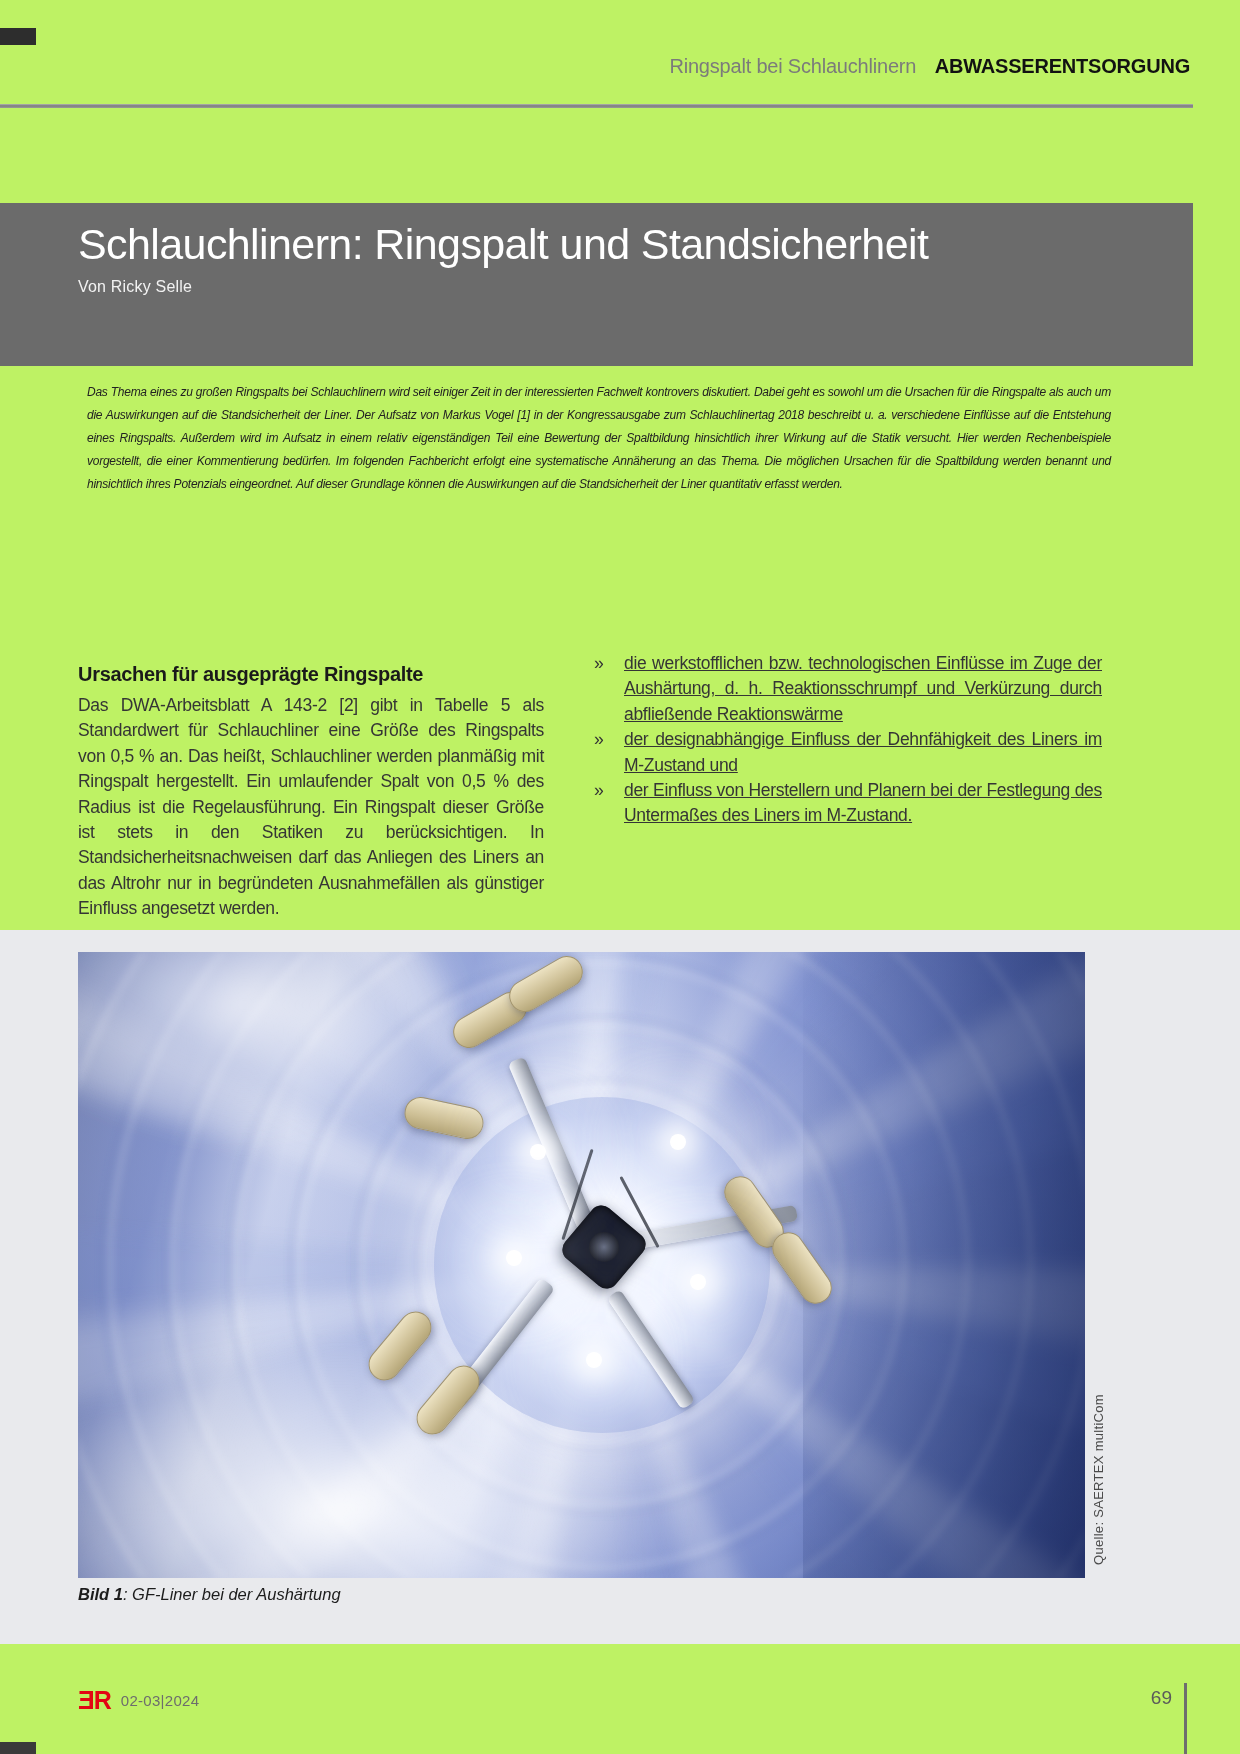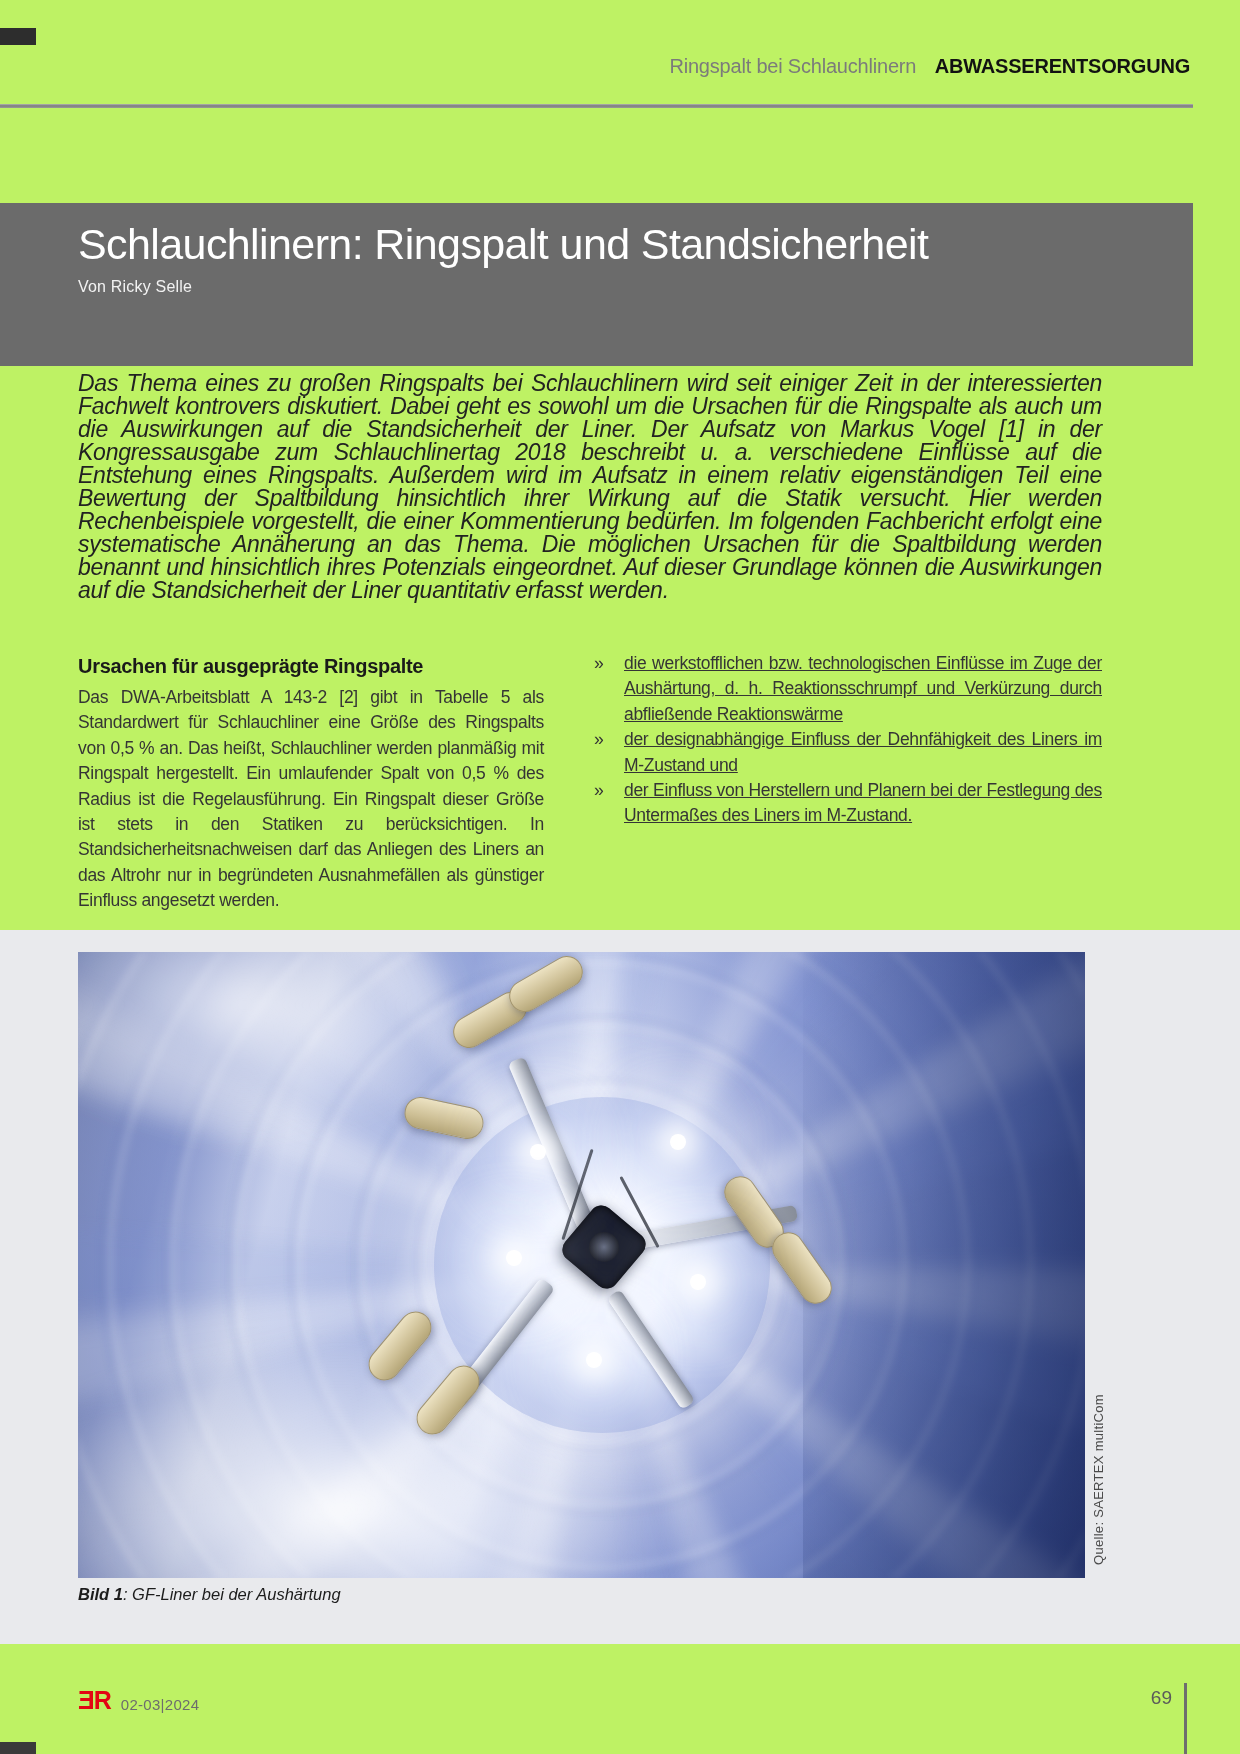--- a/index.html
+++ b/index.html
@@ -19,29 +19,29 @@
              background:linear-gradient(#b3b3b3,#7d7d7d 45%,#9a9a9a);}
 
   
   .title-band{position:absolute;top:203px;left:0;width:1193px;height:163px;background:#6b6b6b;
               box-sizing:border-box;padding:16px 0 0 78px;}
   .title-band h1{margin:0;font-size:43px;line-height:50px;font-weight:500;color:#ffffff;
                  letter-spacing:-0.6px;}
   .byline{margin-top:9px;font-size:16px;color:#f2f2f2;letter-spacing:0.2px;}
 
   
-  .intro{position:absolute;top:372px;left:78px;width:1024px;margin:0;
-         font-style:italic;font-size:23px;line-height:23px;text-align:justify;color:#222;
+  .intro{position:absolute;top:372px;left:78px;width:1024px;margin:9px;
+         font-style:italic;font-size:12px;line-height:23px;text-align:justify;color:#222;
          letter-spacing:-0.25px;}
 
   
   .columns{position:absolute;top:651px;left:78px;width:1024px;display:flex;gap:50px;}
   .col-left{flex:0 0 466px;}
   .col-right{flex:1 1 auto;}
-  .col-left h2{margin:4px 0 7px 0;font-size:20px;font-weight:bold;color:#1a1a1a;letter-spacing:-0.3px;}
+  .col-left h2{margin:12px 0 7px 0;font-size:20px;font-weight:bold;color:#1a1a1a;letter-spacing:-0.3px;}
   .bodytext{margin:0;font-size:17.5px;line-height:25.4px;text-align:justify;color:#353535;
             letter-spacing:-0.3px;}
   .bullets{list-style:none;margin:0;padding:0;}
   .bullets li{display:flex;font-size:17.5px;line-height:25.4px;color:#353535;letter-spacing:-0.3px;}
   .bullets .bmark{flex:0 0 30px;}
   .bullets .btext{flex:1 1 auto;text-align:justify;text-decoration:underline;}
 
   
   .figure-panel{position:absolute;top:930px;left:0;width:1240px;height:714px;background:#e9eaed;}
   .photo{position:absolute;left:78px;top:22px;width:1007px;height:626px;overflow:hidden;background:#9aa7dc;}
@@ -83,21 +83,21 @@
          box-shadow:0 0 26px 12px rgba(255,255,255,0.95), 0 0 60px 26px rgba(220,230,255,0.55);}
   .cable{background:#161a22;opacity:.7;border-radius:2px;}
 
   .credit{position:absolute;left:1091px;top:35px;height:600px;width:20px;
           writing-mode:vertical-rl;transform:rotate(180deg);
           font-size:13px;color:#4a4a4a;letter-spacing:0.3px;}
   .caption{position:absolute;left:78px;top:655px;margin:0;font-size:16.5px;font-style:italic;color:#1c1c1c;}
   .caption .cap-label{font-weight:bold;}
 
   
-  .brand{position:absolute;top:1688px;left:78px;display:flex;align-items:flex-end;}
+  .brand{position:absolute;top:1688px;left:78px;display:flex;align-items:center;}
   .logo{font-size:25px;font-weight:800;color:#e30613;letter-spacing:-1px;line-height:1;}
   .issue{margin-left:10px;font-size:15px;color:#6d6d6d;letter-spacing:0.3px;}
   .pageno{position:absolute;top:1687px;left:1120px;width:52px;text-align:right;
           font-size:19px;color:#5a5a5a;}
   .pagebar{position:absolute;left:1184px;top:1683px;width:3px;height:71px;background:#6e6e6e;}
 </style>
 </head>
 <body>
 
 <div class="page">

